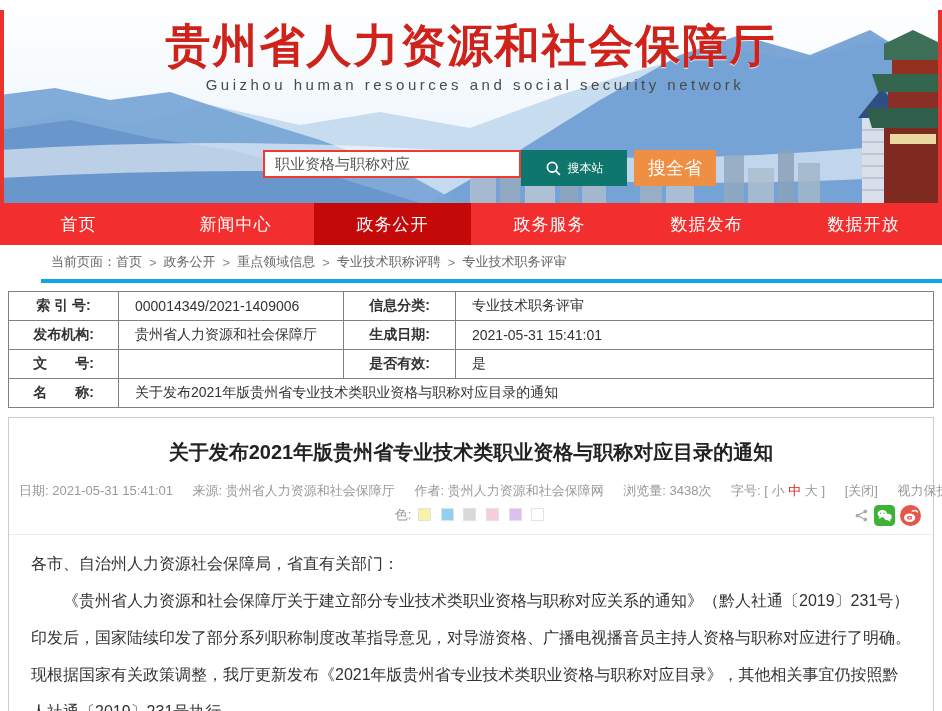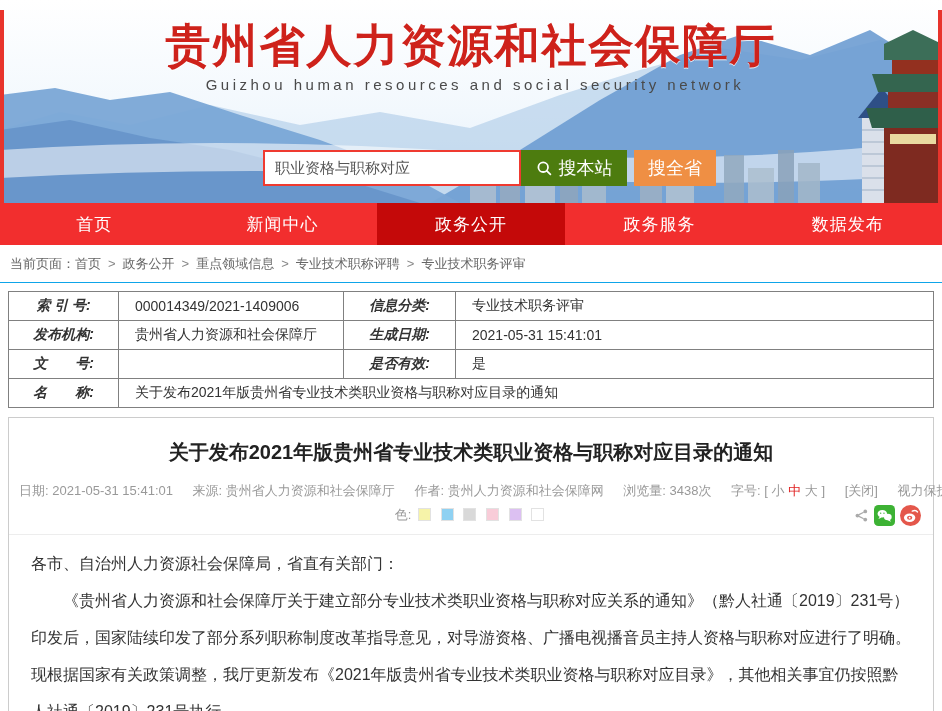--- a/index.html
+++ b/index.html
@@ -13,40 +13,40 @@
   .header { position: relative; width: 942px; height: 203px; overflow: hidden; background:#fdfefe; }
   .header-bg { position:absolute; inset:0; width:100%; height:100%; display:block; }
   .edge-stripe { position:absolute; top:10px; bottom:0; width:4px; background:#e8342c; z-index:3; }
   .edge-left { left:0; } .edge-right { right:0; }
   .masthead { position:absolute; top:22px; left:0; width:100%; text-align:center; z-index:2; }
   .site-title { font-size:45px; font-weight:900; color:#ce221b; letter-spacing:2px; line-height:1.05;
     text-shadow: 0 1px 0 rgba(255,255,255,.8); }
   .site-sub-en { margin-top:7px; font-size:15px; color:#4a4a4a; letter-spacing:3.5px; font-weight:500;margin-left:8px; }
   .site-domain { margin-top:7px; font-size:25px; font-weight:bold; color:#c6231c; letter-spacing:1px; }
   .search-row { position:absolute; left:263px; bottom:17px; display:flex; align-items:stretch; z-index:2; height:36px; }
-  .search-input { width:258px; height:28px; border:2px solid #ef3a30; background:#fff; padding:16px 10px;
+  .search-input { width:258px; height:28px; border:2px solid #ef3a30; background:#fff; padding:8px 10px;
     font-size:15px; color:#555; outline:none; font-family:inherit; }
-  .btn-site { width:106px; height:36px; border:none; background:#4d7c0f; color:#fff; font-size:18px;
+  .btn-site { width:106px; height:36px; border:none; background:#0f766e; color:#fff; font-size:12px;
     display:flex; align-items:center; justify-content:center; gap:7px; cursor:pointer; font-family:inherit; }
   .btn-prov { width:82px; height:36px; border:none; background:#ef8f44; color:#fff; font-size:18px;
     margin-left:7px; cursor:pointer; font-family:inherit; }
   
   .nav { display:flex; width:942px; height:42px; background:#f22e2e; }
   .nav-item { flex:1 1 0; display:flex; align-items:center; justify-content:center;
     color:#fff; font-size:17px; cursor:pointer; letter-spacing:1px; }
   .nav-item.active { background:#c40909; }
   
   .breadcrumb { height:38px; display:flex; align-items:center; padding-left:10px;
-    font-size:13px; color:#666; border-bottom:1px solid #0ea5e9; background:#fff; }
+    font-size:13px; color:#666; border-bottom:4px solid #0ea5e9; background:#fff;margin-left:41px; }
   .crumb-sep { margin:0 7px; color:#888; }
   .crumb-link { cursor:pointer; }
   
   .info-table { width:926px; margin:8px 8px 0 8px; border-collapse:collapse; table-layout:fixed; }
   .info-table td { border:1px solid #808080; height:29px; font-size:14px; padding:2px 16px; background:#fff; }
-  .info-table td.lbl { font-weight:bold; text-align:center; padding:2px 0;font-style:italic; }
+  .info-table td.lbl { font-weight:bold; text-align:center; padding:2px 0; }
   .col1 { width:110px; } .col2 { width:225px; } .col3 { width:112px; }
   
   .panel { margin:9px 8px 0 8px; border:1px solid #ccc; background:#fff; min-height:288px; padding-bottom:16px; }
   .article-title { text-align:center; font-size:20px; font-weight:bold; color:#222; padding:21px 30px 8px; }
   .meta { position:relative; border-bottom:1px solid #ededed; padding:8px 10px 10px; }
   .meta-line1 { text-align:center; font-size:13px; color:#999; white-space:nowrap; }
   .meta-line1 .gap { display:inline-block; width:16px; }
   .meta-red { color:#e02020; }
   .meta-line2 { text-align:center; font-size:13px; color:#999; margin-top:6px; }
   .swatch { display:inline-block; width:13px; height:13px; margin:0 3px; vertical-align:-2px; border:1px solid #e2e2e2; cursor:pointer; }
@@ -143,20 +143,21 @@
     <button class="btn-prov">搜全省</button>
   </div>
 </div>
 
 <div class="nav">
   <div class="nav-item">首页</div>
   <div class="nav-item">新闻中心</div>
   <div class="nav-item active">政务公开</div>
   <div class="nav-item">政务服务</div>
   <div class="nav-item">数据发布</div>
+  <div class="nav-item">数据开放</div>
 </div>
 
 <div class="breadcrumb">
   <span>当前页面：</span>
   <span class="crumb-link">首页</span>
   <span class="crumb-sep">&gt;</span>
   <span class="crumb-link">政务公开</span>
   <span class="crumb-sep">&gt;</span>
   <span class="crumb-link">重点领域信息</span>
   <span class="crumb-sep">&gt;</span>

